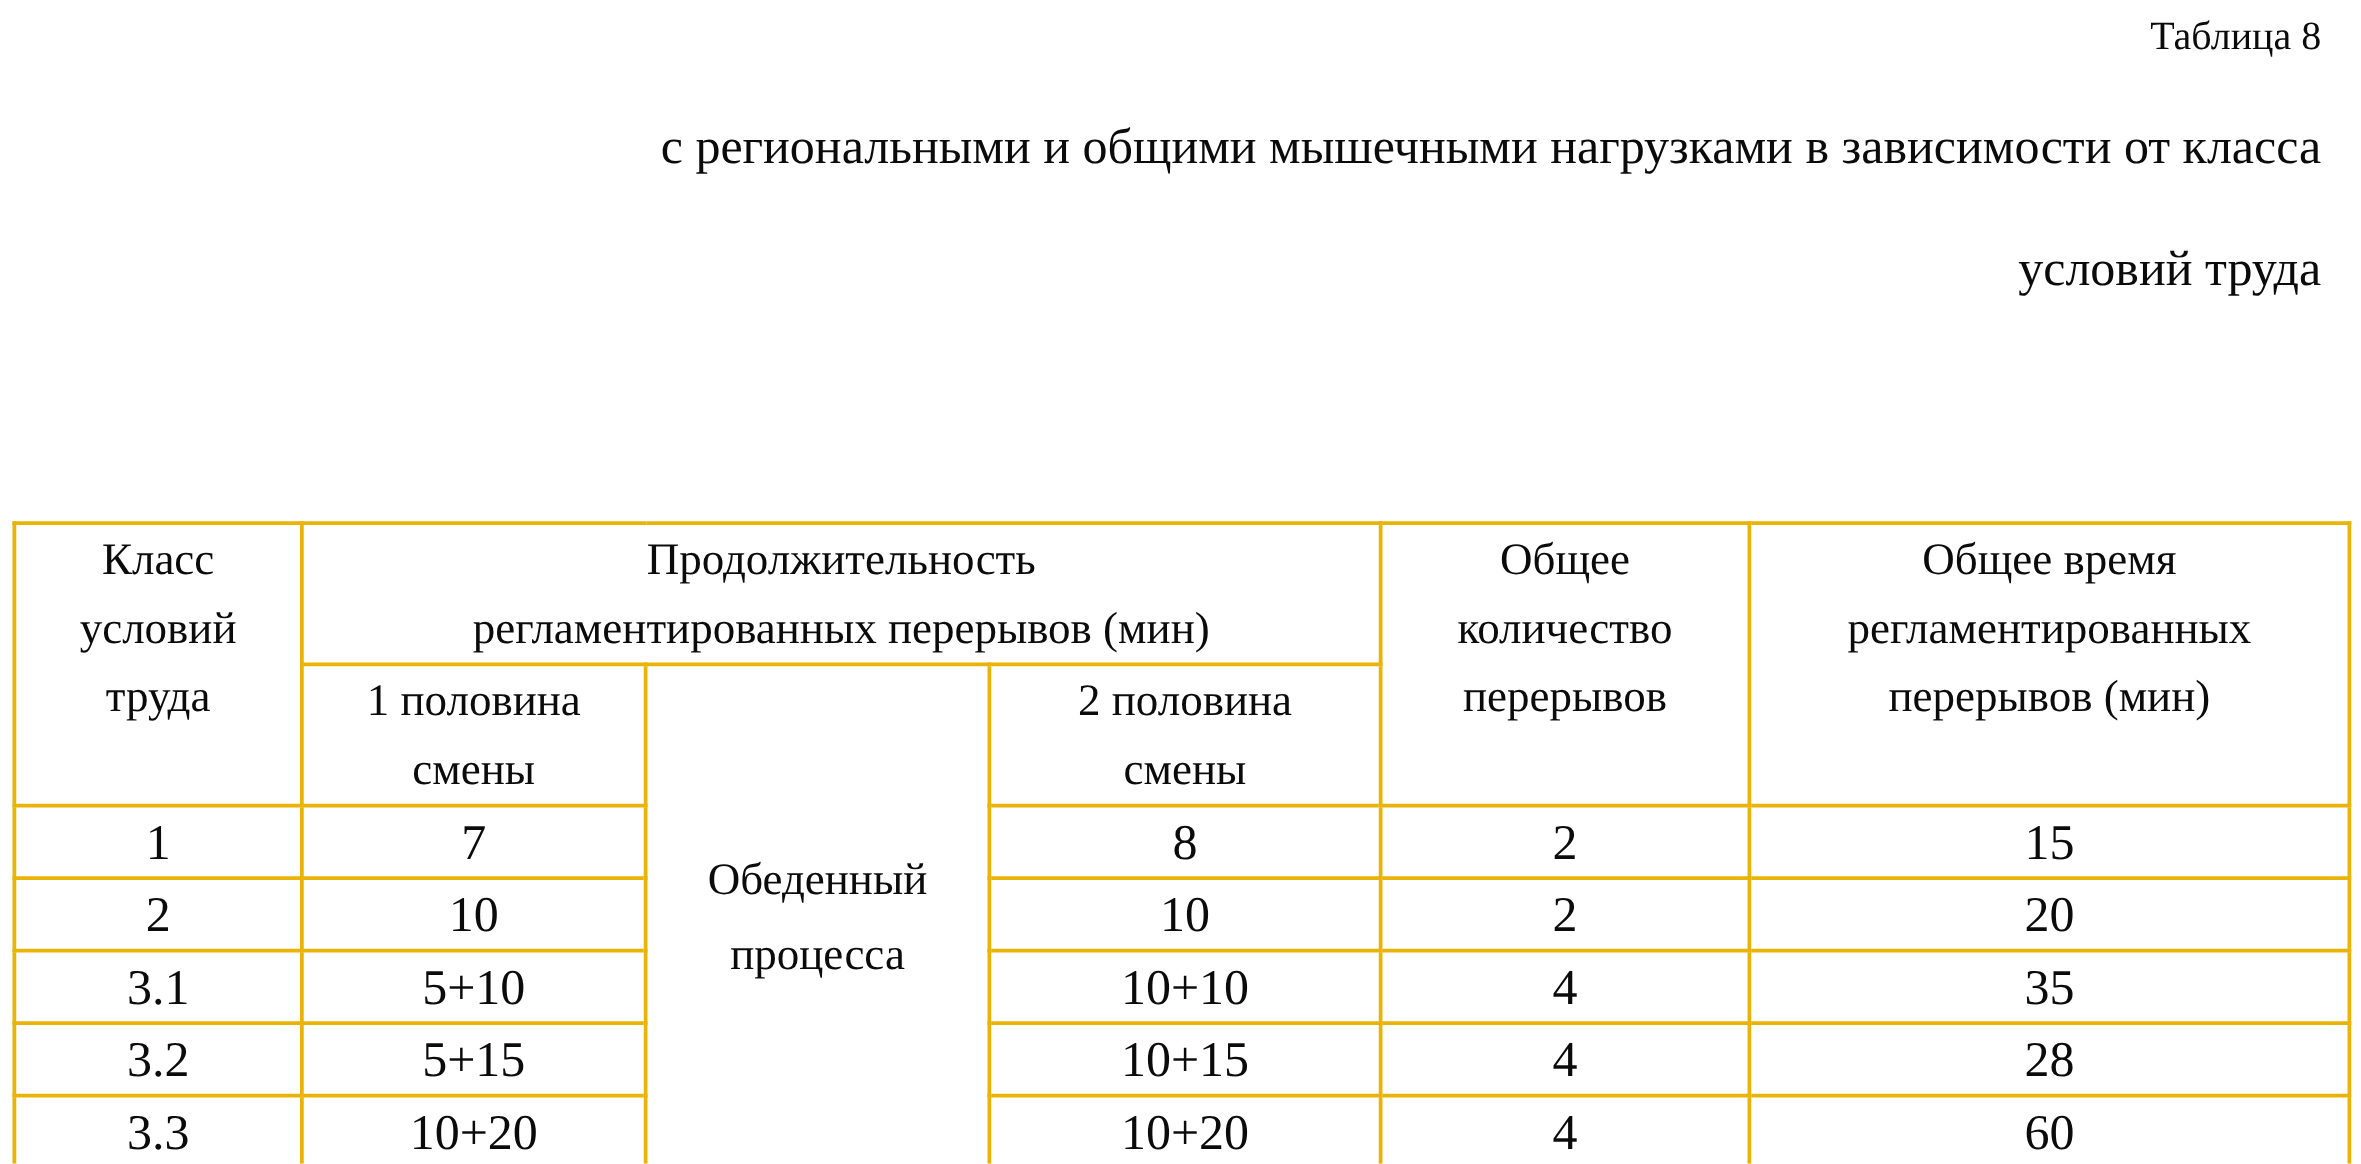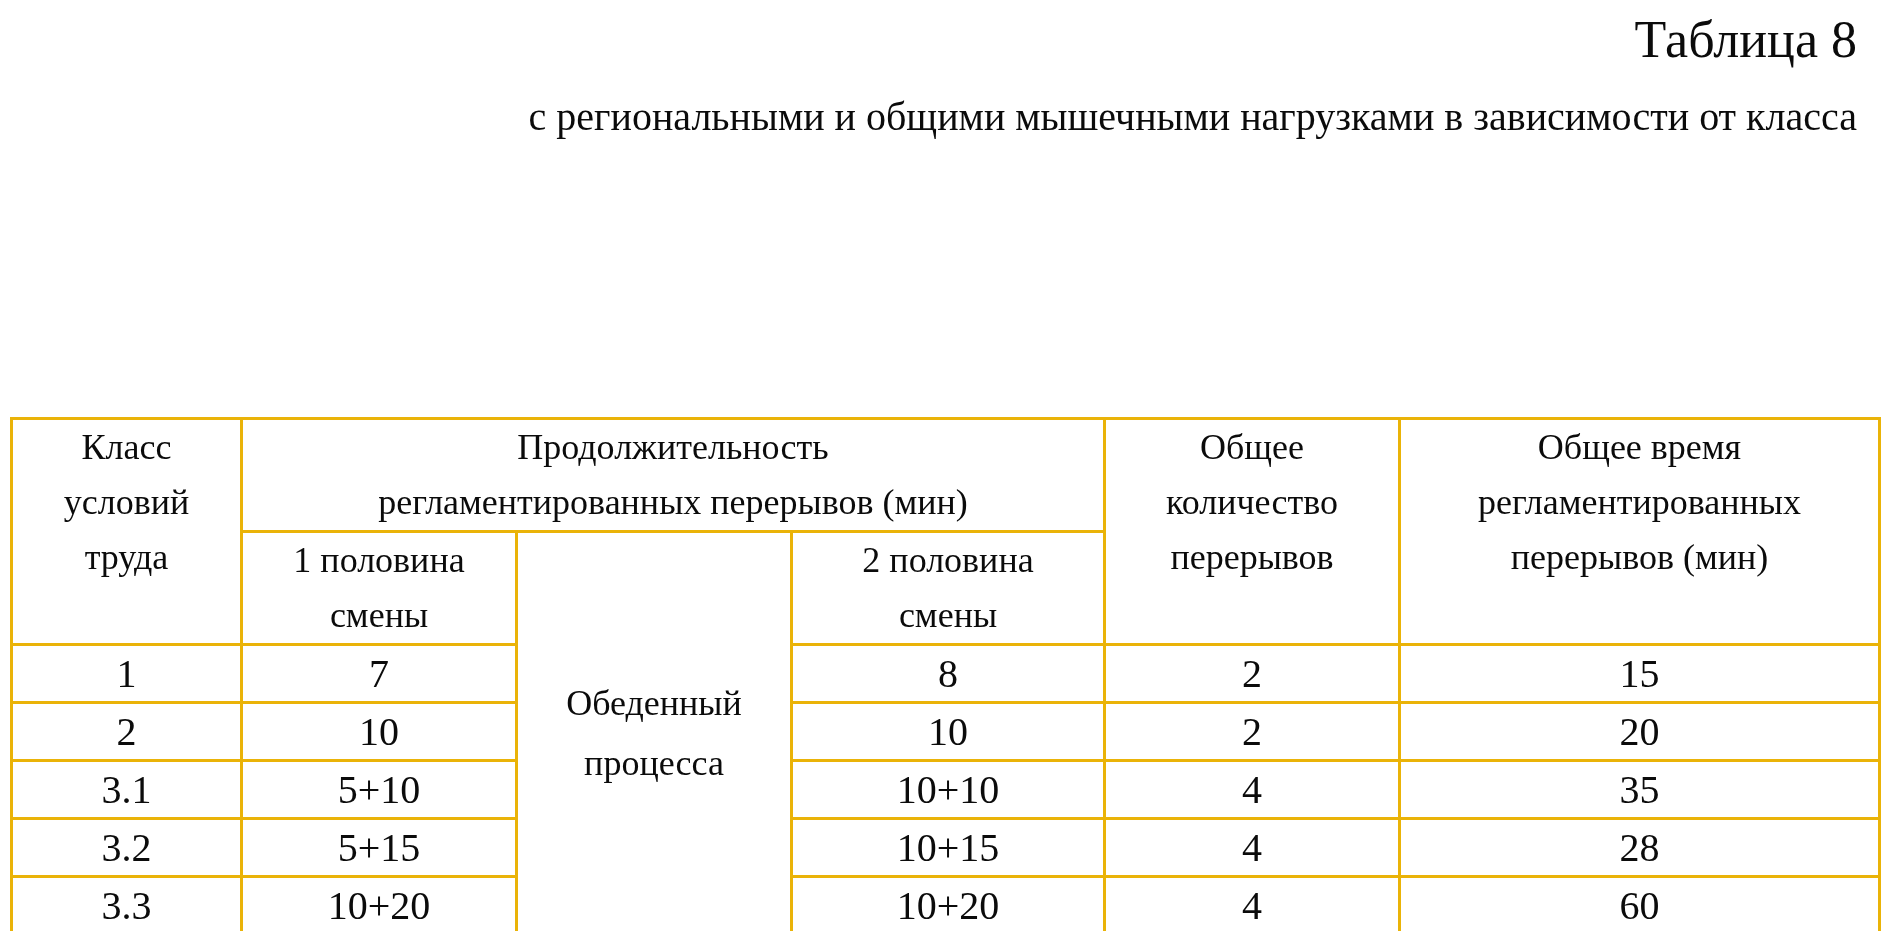--- a/index.html
+++ b/index.html
@@ -13,21 +13,21 @@
     height: 931px;
     background: #ffffff;
     color: #0b0b0b;
     font-family: "Liberation Serif", "DejaVu Serif", serif;
     overflow: hidden;
   }
   .caption {
     position: absolute;
     top: 10px;
     right: 32px;
-    font-size: 52px;
+    font-size: 32px;
     text-align: right;
   }
   .title-block {
     position: absolute;
     top: 82px;
     left: 40px;
     right: 32px;
     text-align: right;
     font-size: 40px;
     line-height: 70px;
@@ -80,20 +80,21 @@
 </style>
 </head>
 <body>
 
 <div class="doc">
 
   <div class="caption">Таблица 8</div>
 
   <div class="title-block">
     <div>с региональными и общими мышечными нагрузками в зависимости от класса</div>
+    <div class="title-line3">условий труда</div>
   </div>
 
   <table class="main">
     <colgroup>
       <col style="width:230px">
       <col style="width:275px">
       <col style="width:275px">
       <col style="width:313px">
       <col style="width:295px">
       <col style="width:480px">

